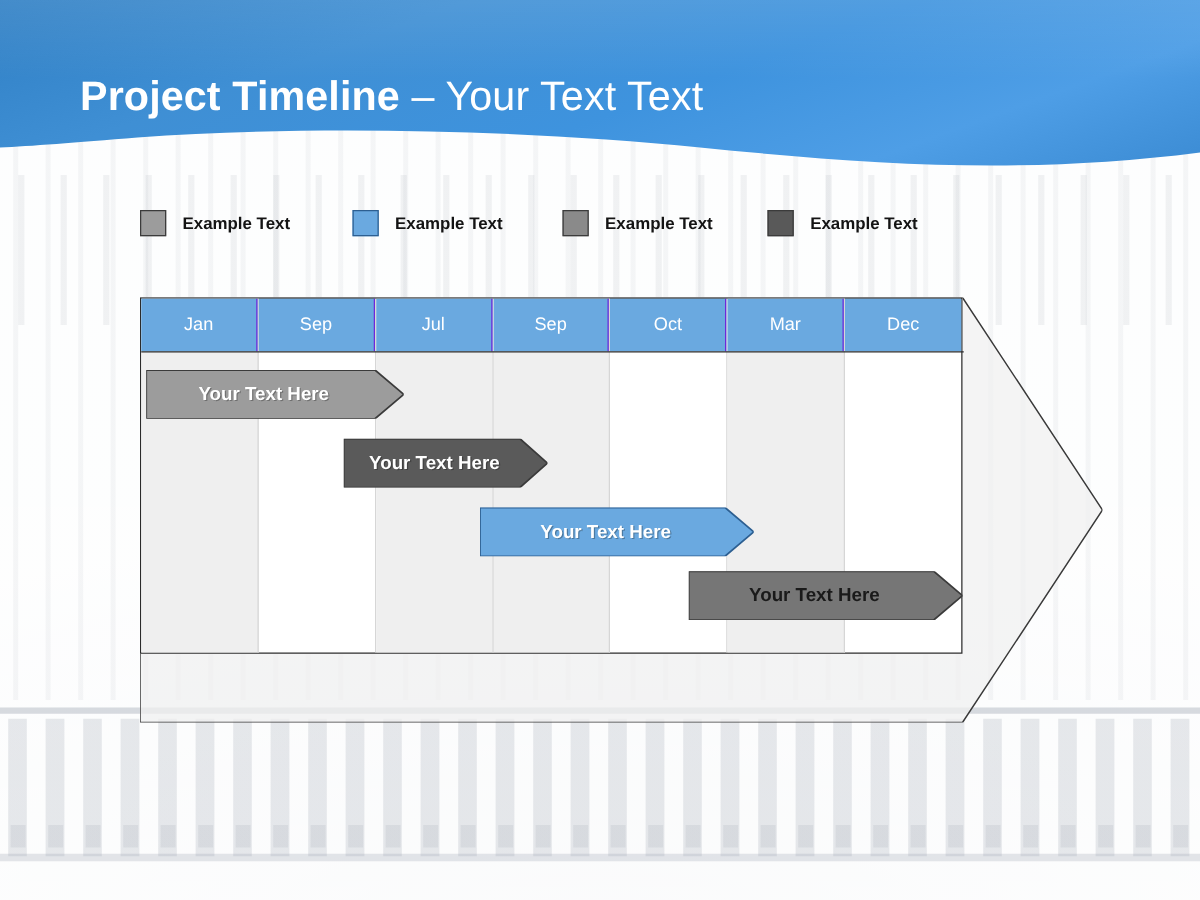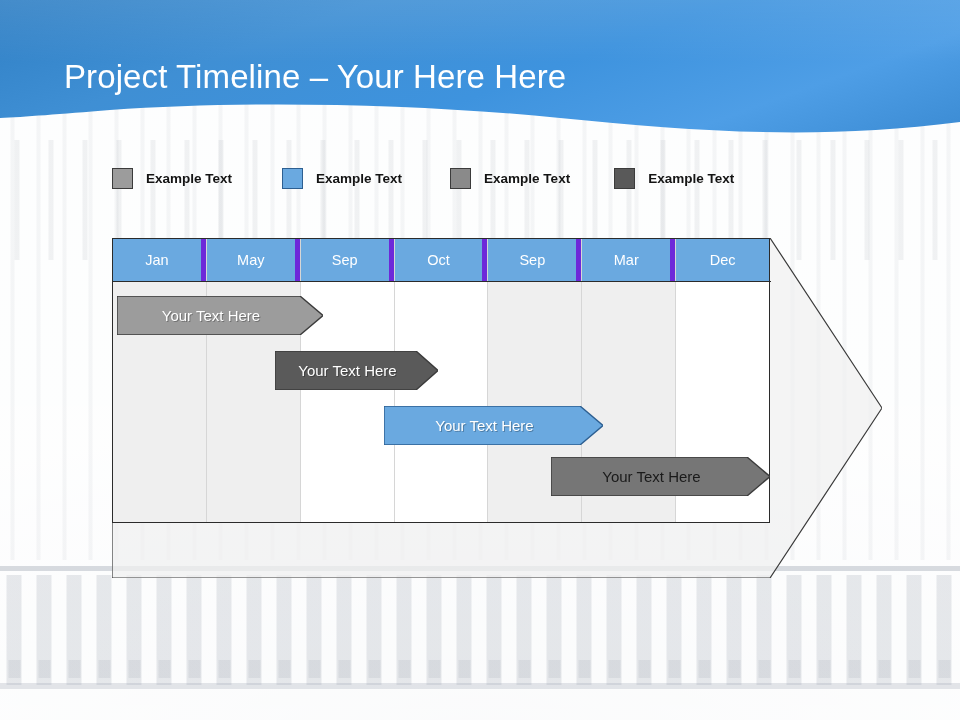--- a/index.html
+++ b/index.html
@@ -72,21 +72,21 @@
   .banner-sheen{
     position:absolute;left:0;top:0;width:960px;height:140px;
     background:linear-gradient(180deg,rgba(255,255,255,.10) 0%,rgba(255,255,255,0) 45%);
     pointer-events:none;
   }
   .title{
     position:absolute;left:64px;top:58px;
     font-size:33px;color:#ffffff;white-space:nowrap;
     letter-spacing:.1px;
   }
-  .title .bold{font-weight:normal;}
+  .title .bold{font-weight:bold;}
   .title .light{font-weight:normal;}
 
   
   .legend{
     position:absolute;left:112px;top:168px;
     display:flex;align-items:center;
   }
   .legend-item{display:flex;align-items:center;}
   .legend-swatch{
     width:21px;height:21px;border:1px solid #3b3b3b;box-sizing:border-box;
@@ -116,31 +116,31 @@
   }
   .grid-cols{position:absolute;left:0;top:0;right:0;bottom:0;display:flex;}
   .grid-col{
     flex:1 1 0;height:100%;position:relative;
     border-right:1px solid #d6d6d6;box-sizing:border-box;
   }
   .grid-col:last-child{border-right:none;}
   .grid-col.shade{background:#efefef;}
   .month-head{
     position:absolute;left:0;top:0;width:100%;height:42px;
-    background:#6aa9e0;border-right:5px solid #6d28d9;box-sizing:border-box;
+    background:#6aa9e0;border-right:1px solid #6d28d9;box-sizing:border-box;
     color:#ffffff;font-size:14.5px;
     display:flex;align-items:center;justify-content:center;
   }
   .grid-col:last-child .month-head{border-right:none;}
   .head-underline{
     position:absolute;left:0;top:42px;width:658px;height:1px;background:#2b2b2b;
   }
 
   
-  .bars{position:absolute;left:0;top:0;width:960px;height:720px;}
+  .bars{position:absolute;left:0;top:0;width:960px;height:720px;font-weight:bold;}
   .bar{
     position:absolute;height:39px;
     display:flex;align-items:center;justify-content:center;
     font-size:15px;white-space:nowrap;
     box-sizing:border-box;
   }
   .bar .bar-label{position:relative;z-index:2;padding-right:18px;}
   .bar-shape{position:absolute;left:0;top:0;width:100%;height:100%;z-index:1;}
   .bar.light .bar-label{color:#ffffff;text-shadow:1px 1px 0 rgba(0,0,0,.28);}
   .bar.dark-text .bar-label{color:#1a1a1a;}
@@ -155,21 +155,21 @@
   <div class="bg-arches"></div>
   <div class="bg-cornice" style="top:566px;height:5px;"></div>
   <div class="bg-statues"></div>
   <div class="bg-statue-base"></div>
   <div class="bg-cornice" style="top:683px;height:6px;opacity:.7;"></div>
 
   <div class="banner">
     <div class="banner-sheen"></div>
   </div>
   <div class="title">
-    <span class="bold">Project Timeline</span><span class="light"> – Your Here Here</span>
+    <span class="bold">Project Timeline</span><span class="light"> – Your Text Text</span>
   </div>
 
   <div class="legend">
     <div class="legend-item" style="margin-right:50px;">
       <span class="legend-swatch" style="background:#9c9c9c;border-color:#3b3b3b;"></span>
       <span class="legend-label">Example Text</span>
     </div>
     <div class="legend-item" style="margin-right:48px;">
       <span class="legend-swatch" style="background:#6aa9e0;border-color:#2d5f91;"></span>
       <span class="legend-label">Example Text</span>
@@ -187,31 +187,31 @@
   <div class="ghost-arrow"></div>
   <svg class="ghost-arrow-outline" viewBox="0 0 770 340" width="770" height="340">
     <polygon points="0,0 658,0 770,170 658,340 0,340" fill="none" stroke="#3a3a3a" stroke-width="1.2"></polygon>
   </svg>
 
   <div class="grid">
     <div class="grid-cols">
       <div class="grid-col shade">
           <div class="month-head">Jan</div>
         </div>
-      <div class="grid-col shade">
-          <div class="month-head">May</div>
-        </div>
       <div class="grid-col">
           <div class="month-head">Sep</div>
         </div>
+      <div class="grid-col shade">
+          <div class="month-head">Jul</div>
+        </div>
+      <div class="grid-col shade">
+          <div class="month-head">Sep</div>
+        </div>
       <div class="grid-col">
           <div class="month-head">Oct</div>
-        </div>
-      <div class="grid-col shade">
-          <div class="month-head">Sep</div>
         </div>
       <div class="grid-col shade">
           <div class="month-head">Mar</div>
         </div>
       <div class="grid-col">
           <div class="month-head">Dec</div>
         </div>
     </div>
     <div class="head-underline"></div>
   </div>

